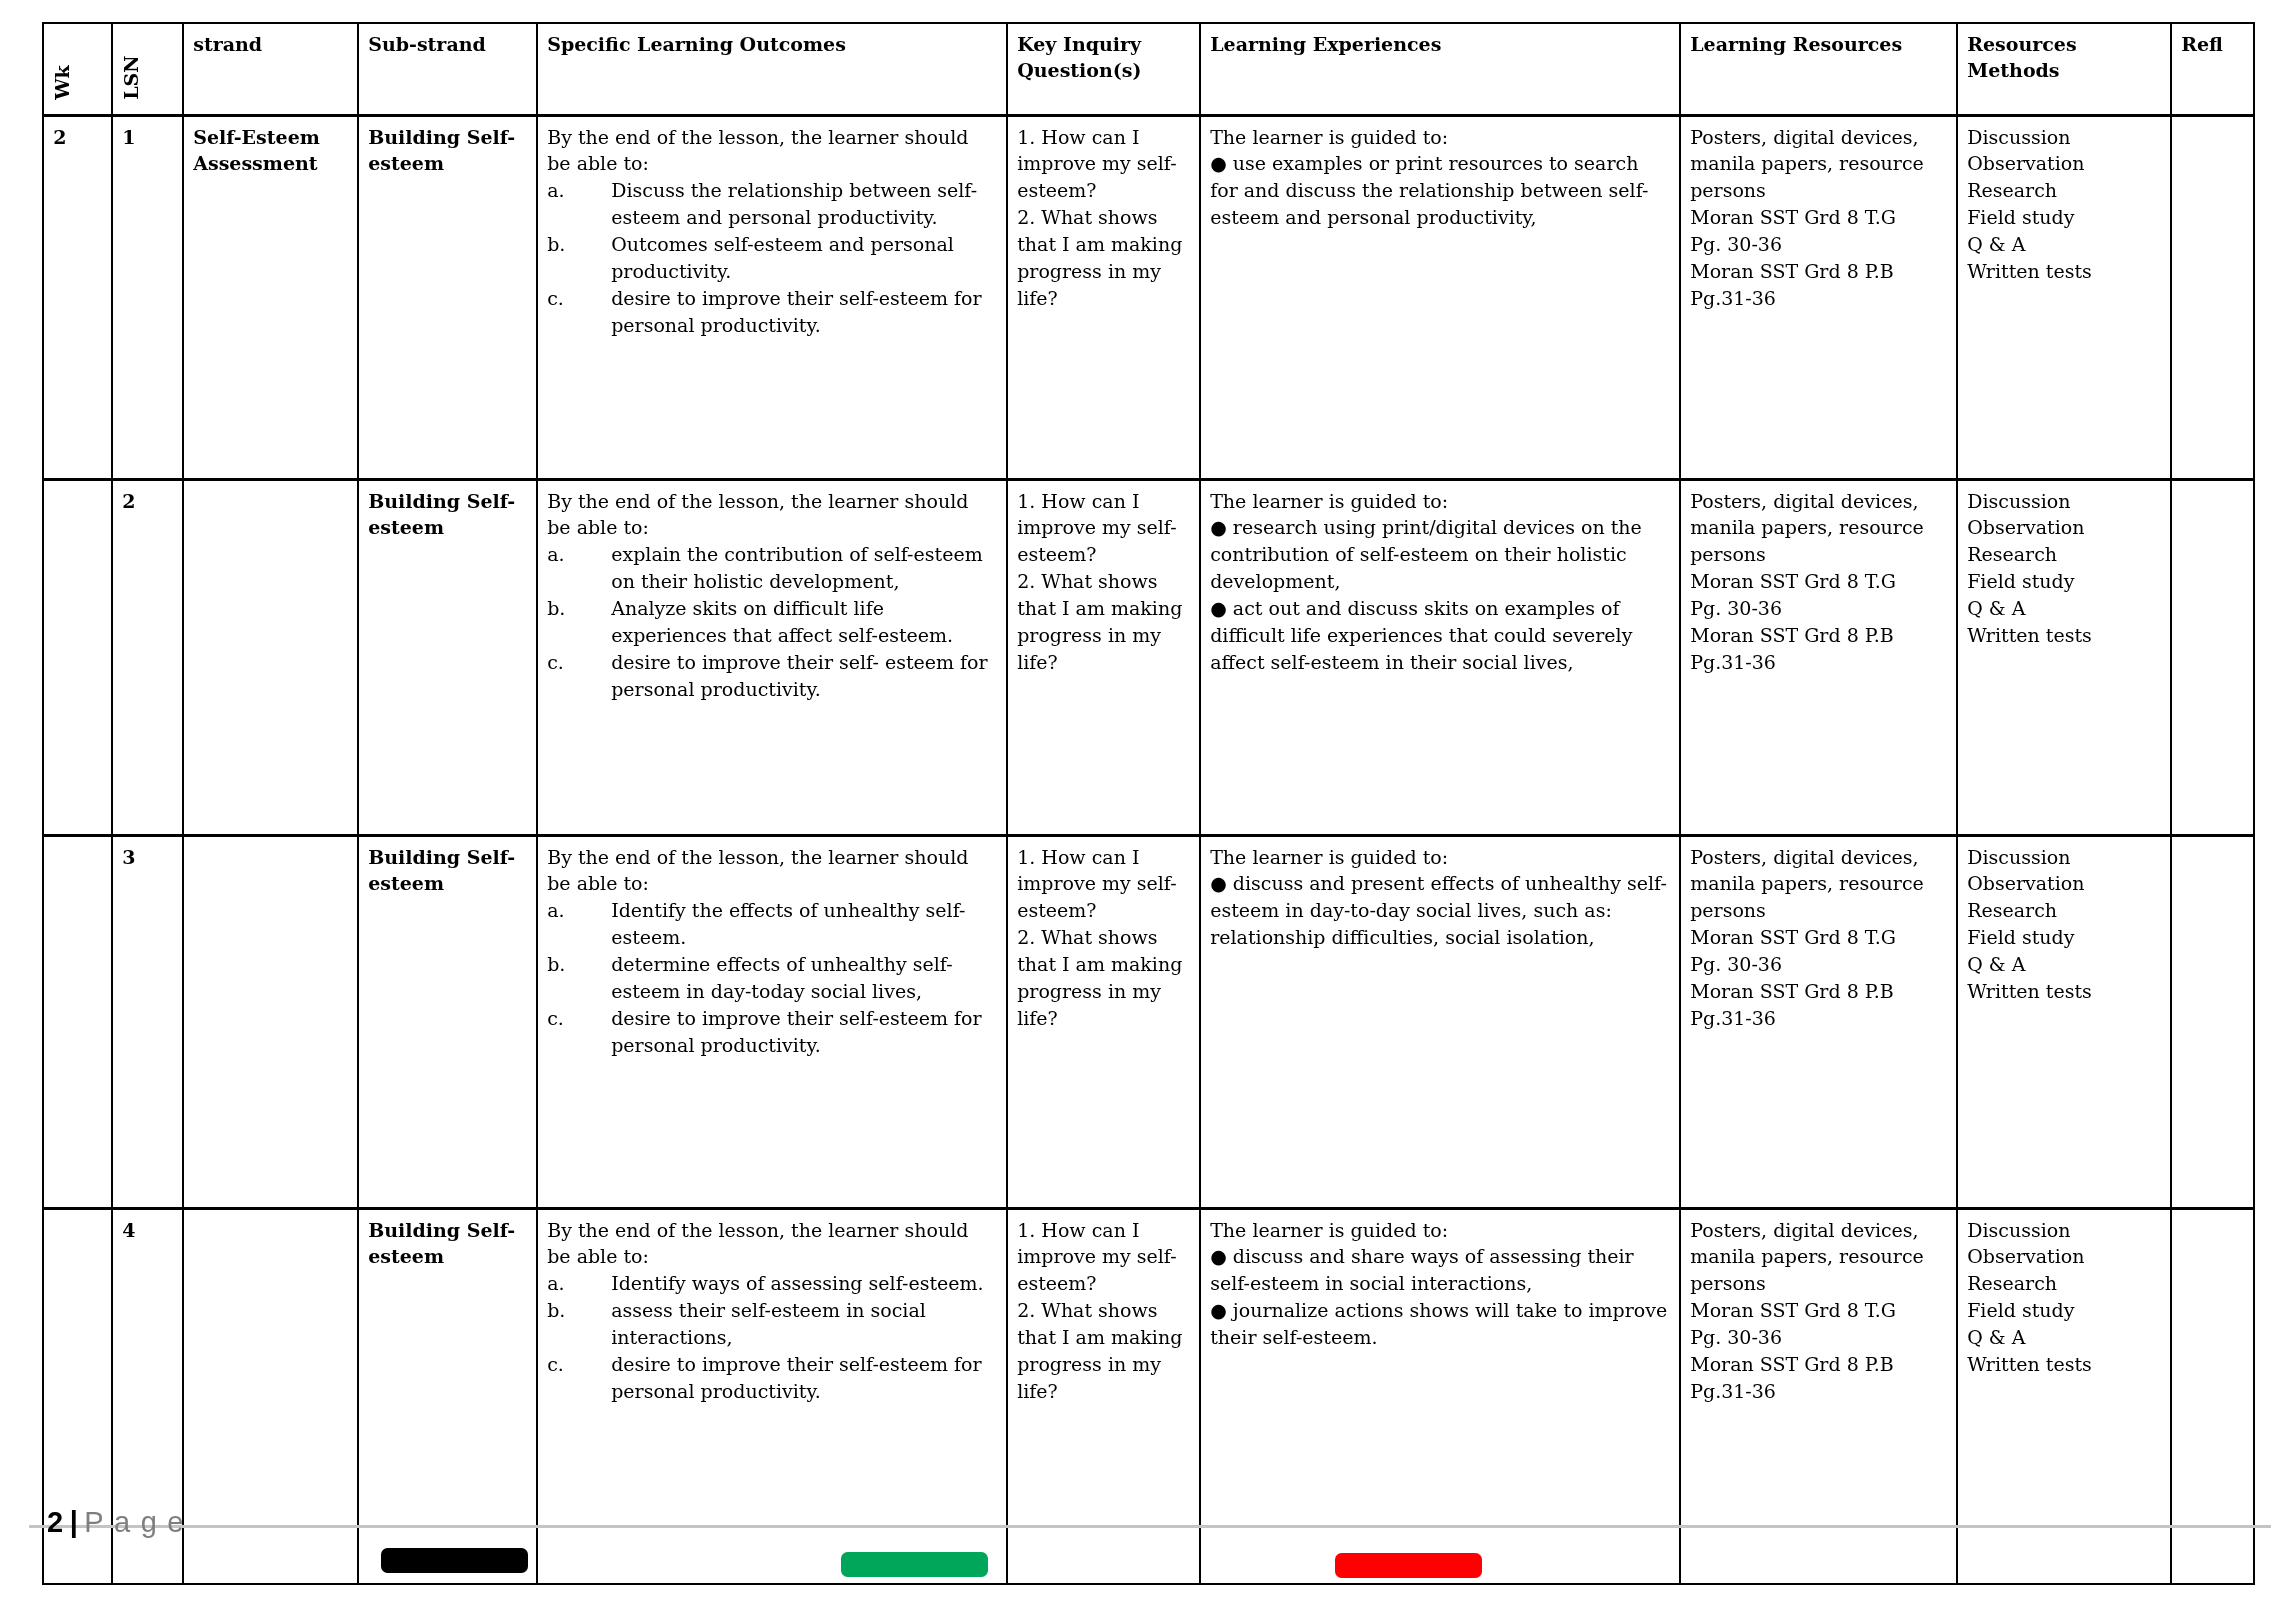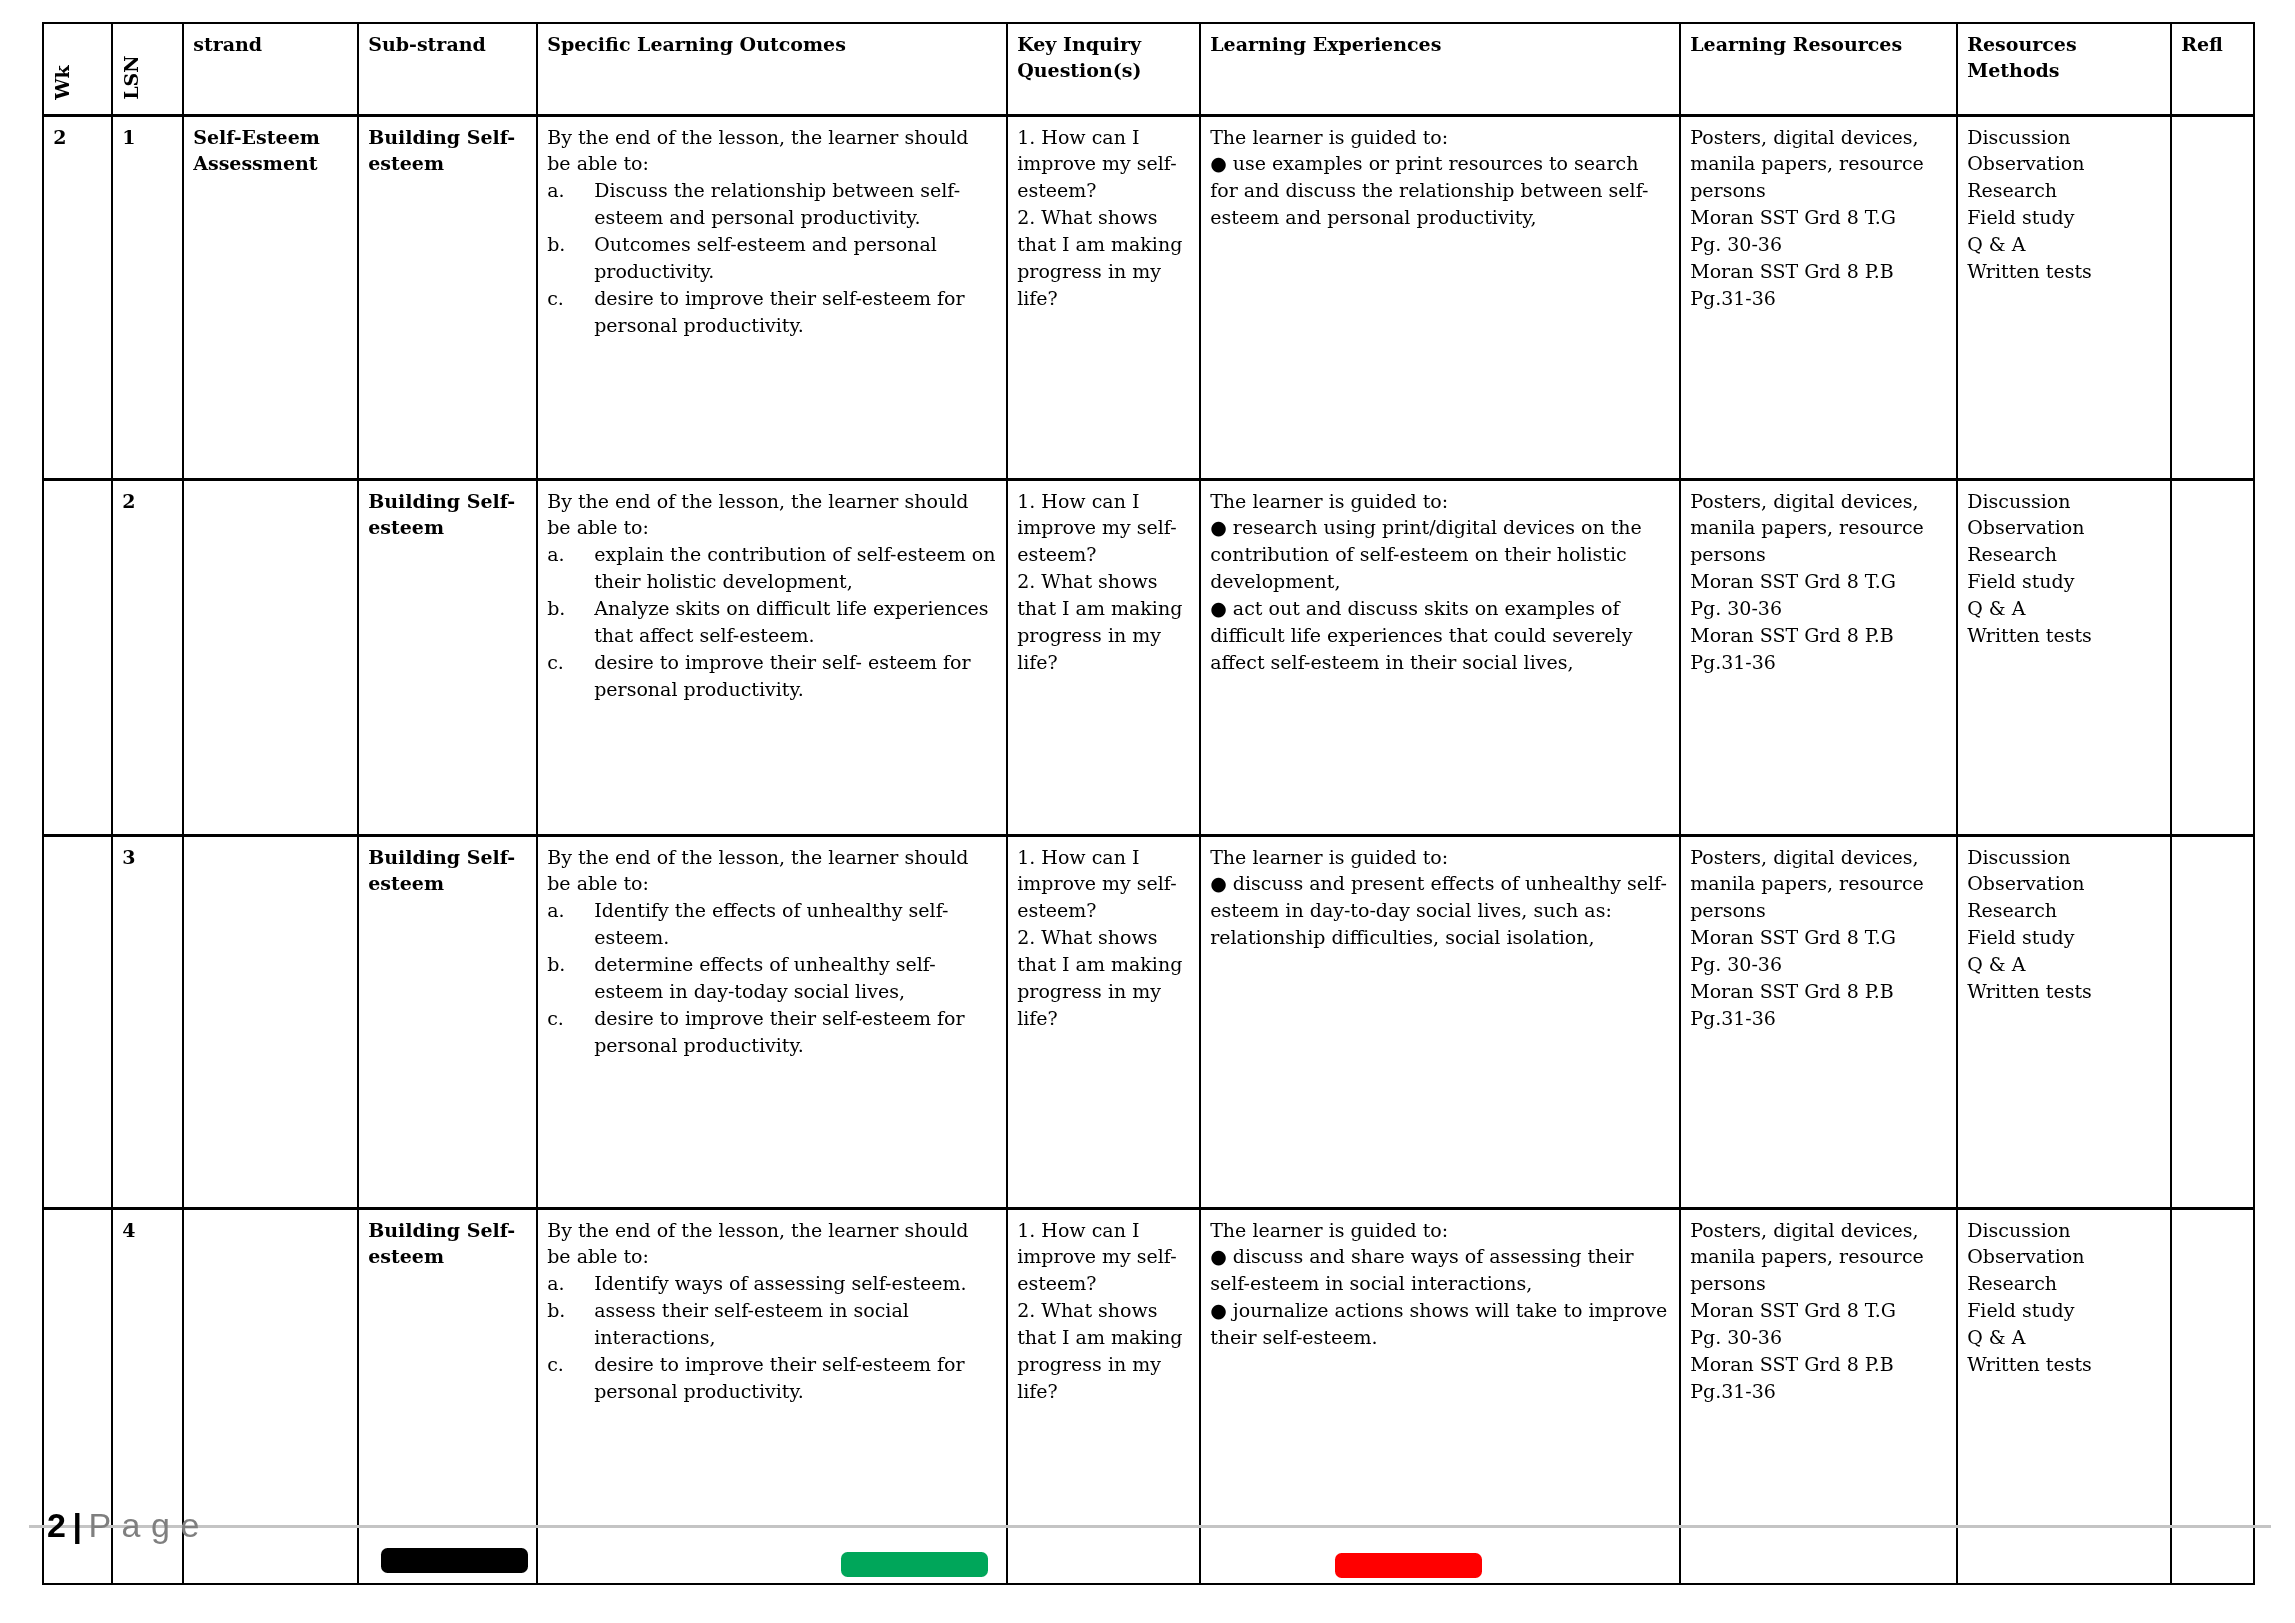--- a/index.html
+++ b/index.html
@@ -25,28 +25,28 @@
   tr.r2 td{height:357px;} tr.r3 td{height:360px;}
 
   th.vert{vertical-align:bottom;}
   .rot{writing-mode:vertical-rl;transform:rotate(180deg);display:inline-block;
        font-weight:bold;line-height:1;padding:1.3px 0 0 3.9px;}
 
   .b{font-weight:bold;}
   td p{margin:0;}
   .item{display:flex;margin:0;}
   .item .lbl{flex:0 0 47px;}
-  .item .txt{flex:1 1 auto;}
+  .item .txt{flex:1 1 auto;margin-left:17px;}
   .bullet::before{content:"\25CF  ";}
 
   
   .footer-rule{position:absolute;left:29px;top:1525px;width:2242px;height:2.6px;
                background:#c4c4c4;}
   .footer-text{position:absolute;left:47px;top:1506px;
-               font-family:"Liberation Sans","DejaVu Sans",sans-serif;font-size:34px;}
+               font-family:"Liberation Sans","DejaVu Sans",sans-serif;font-size:29px;}
   .footer-text .num{font-weight:bold;color:#000;}
   .footer-text .sep{font-weight:bold;color:#000;padding:0 6.5px;}
   .footer-text .pg{color:#7f7f7f;letter-spacing:10.5px;}
 
   .bar{position:absolute;top:1548px;height:25px;width:147px;border-radius:6.5px;}
   .bar.g{top:1552px;} .bar.r{top:1553px;}
   .bar-black{left:381px;} .bar-green{left:841px;} .bar-red{left:1335px;}
 </style>
 </head>
 <body>

